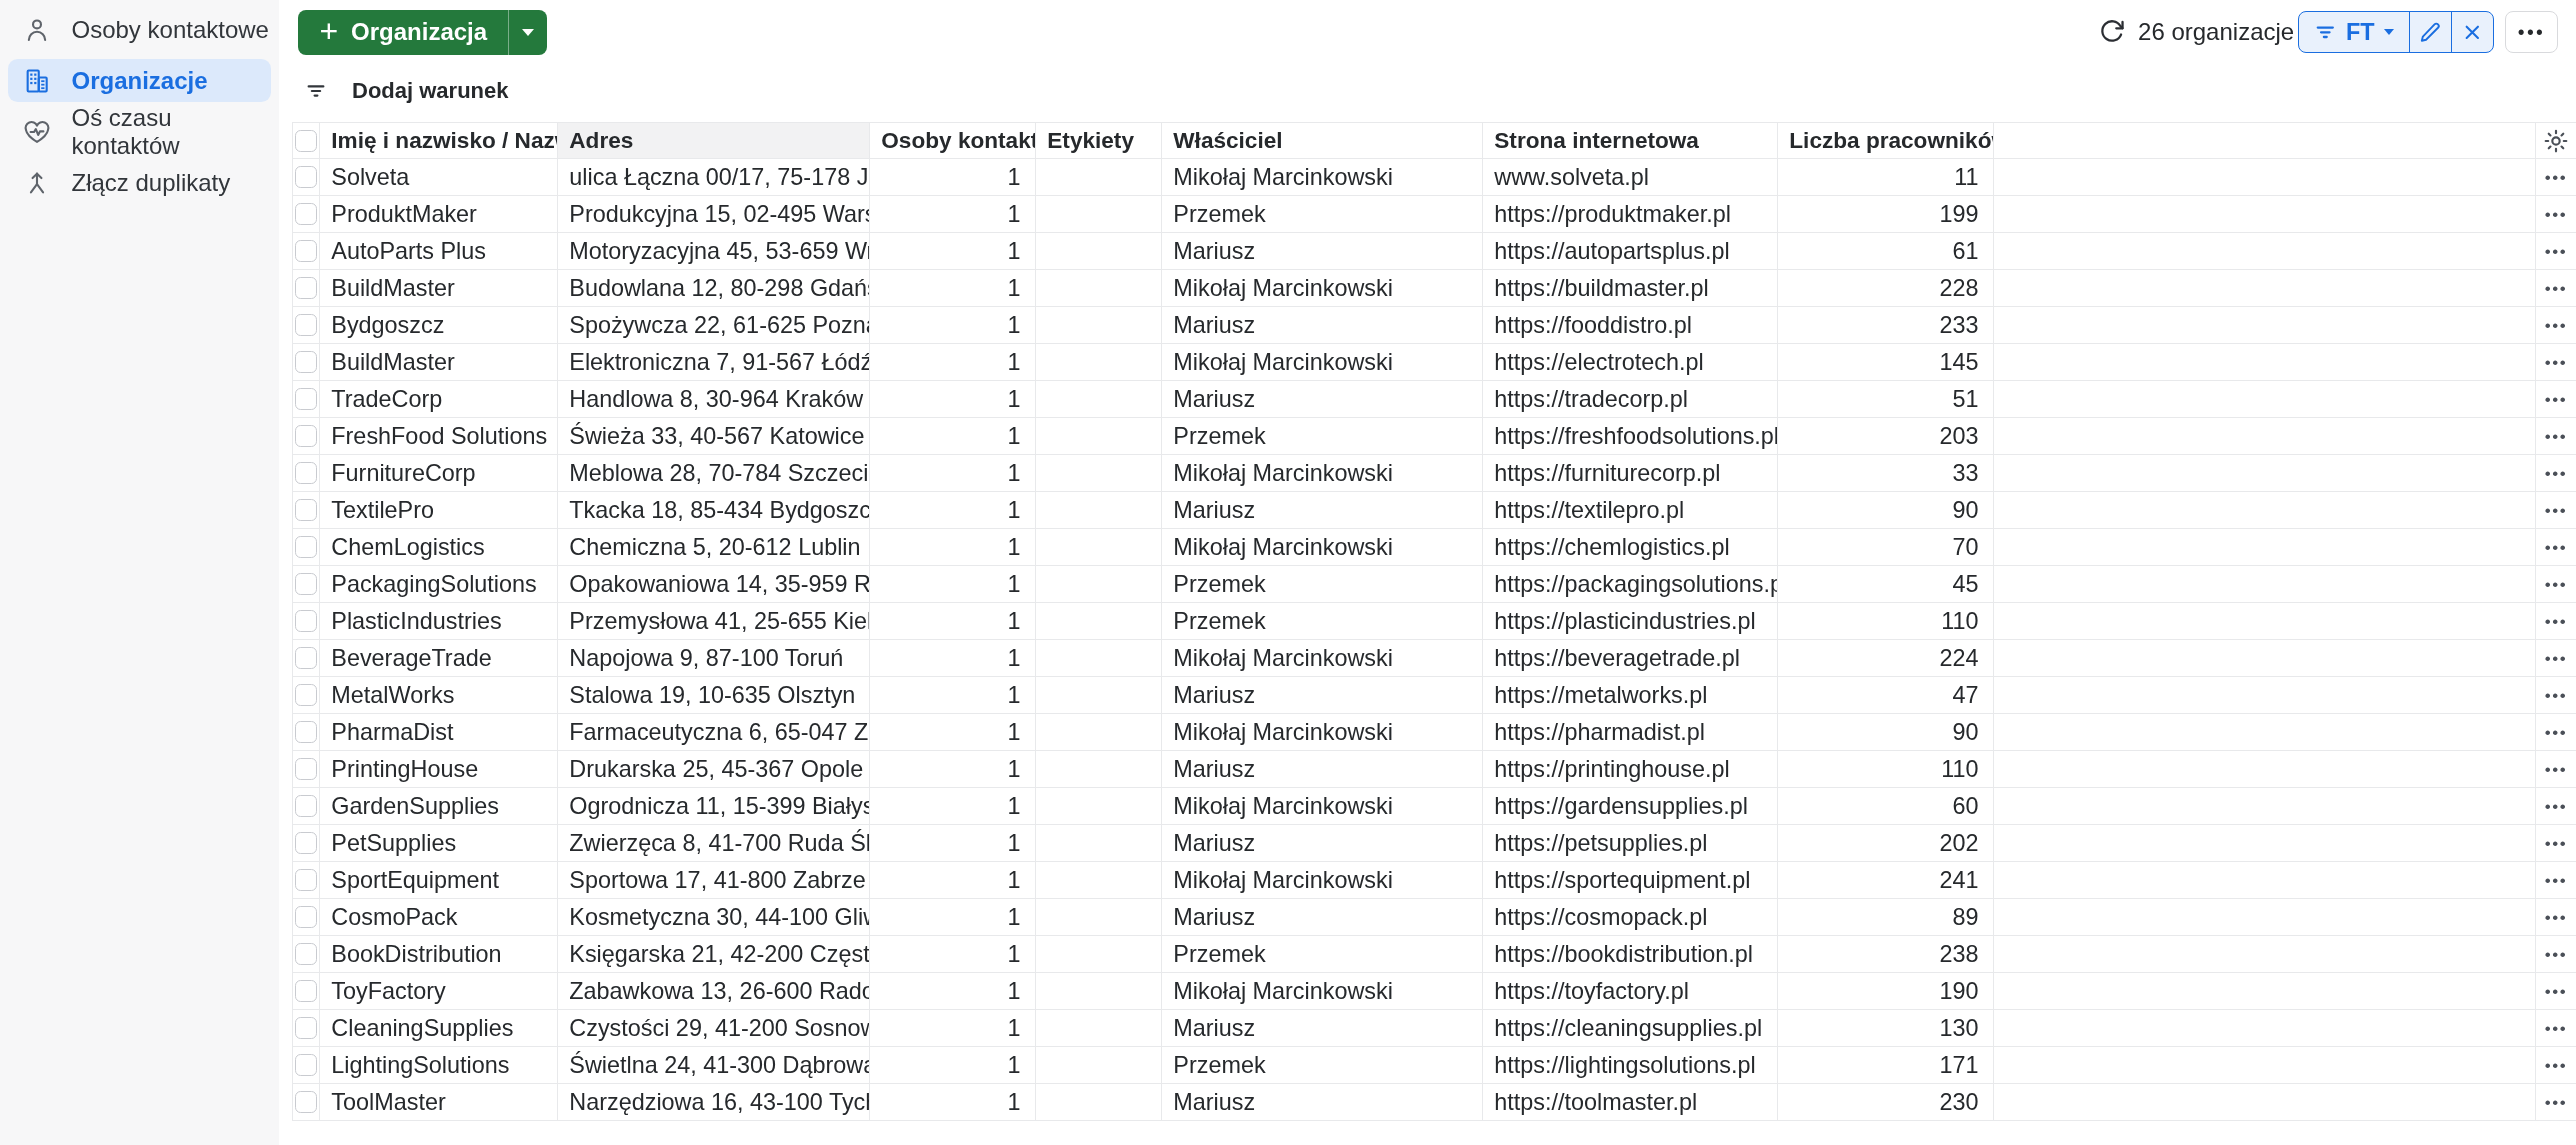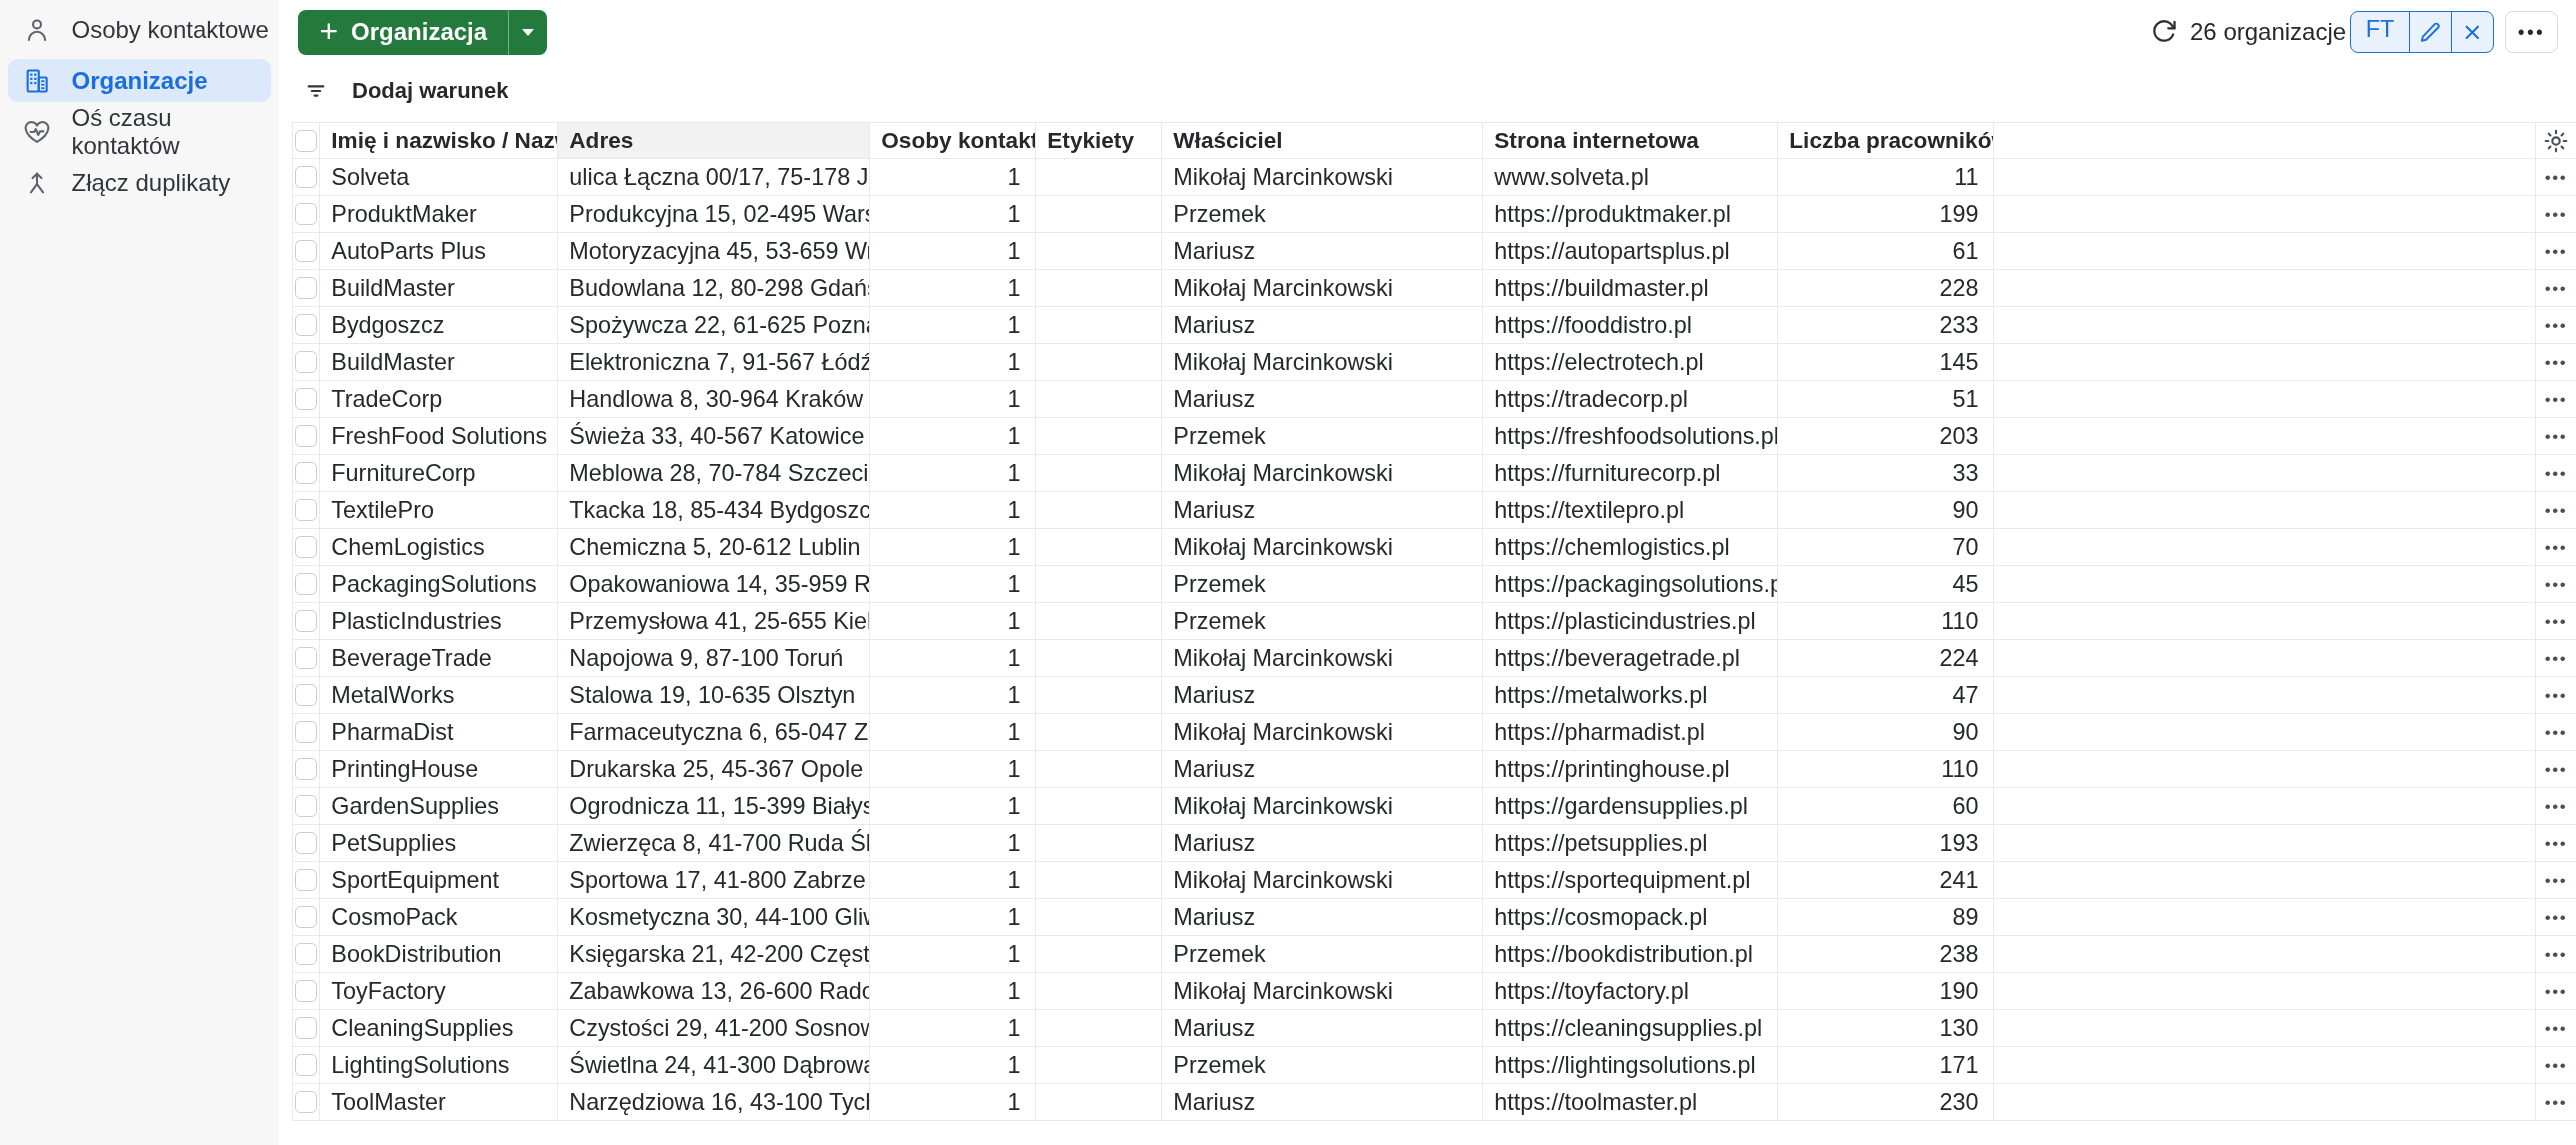--- a/index.html
+++ b/index.html
@@ -49,21 +49,21 @@
     display:flex;align-items:center;justify-content:center;
   }
   .caret{width:0;height:0;border-left:6.5px solid transparent;border-right:6.5px solid transparent;border-top:7.3px solid #fff;}
   .caret.blue{border-top-color:var(--blue);border-left-width:5.6px;border-right-width:5.6px;border-top-width:6.5px;}
   .toolbar-spacer{flex:1;}
   .refresh-btn{background:none;border:none;padding:0;width:34px;height:34px;color:#2b2e33;margin-right:9.7px;display:flex;align-items:center;justify-content:center;}
   .refresh-btn svg{width:27.4px;height:27.4px;}
   .count{font-size:24px;margin-right:4px;white-space:nowrap;}
   .seg{display:flex;height:42px;border:1.6px solid var(--blue);background:var(--blue-bg);border-radius:8px;overflow:hidden;}
   .seg button{background:transparent;border:none;color:var(--blue);display:flex;align-items:center;justify-content:center;padding:0;}
-  .seg .s1{gap:9.7px;padding:0 14.5px;font-size:23.4px;font-weight:400;flex-direction:column;}
+  .seg .s1{gap:9.7px;padding:0 14.5px;font-size:23.4px;font-weight:700;}
   .seg .s2,.seg .s3{width:42px;border-left:1.6px solid var(--blue);}
   .seg svg{width:22.6px;height:22.6px;}
   .more-btn{
     margin-left:11.3px;width:53px;height:42px;background:#fff;border:1.6px solid #D9DADD;border-radius:8px;
     display:flex;align-items:center;justify-content:center;
     font-size:19.4px;letter-spacing:2.4px;color:#26292C;
   }
   .add-condition{
     display:flex;align-items:center;gap:25px;margin:24px 0 0 26px;height:24px;
     background:none;border:none;padding:0;font-size:22px;font-weight:700;color:var(--text);
@@ -568,21 +568,21 @@
       <div class="trow">
         <div class="cell col-check">
           <span class="checkbox"></span>
         </div>
         <div class="cell col-name">PetSupplies</div>
         <div class="cell col-address">Zwierzęca 8, 41-700 Ruda Śląska</div>
         <div class="cell col-contacts num">1</div>
         <div class="cell col-labels"></div>
         <div class="cell col-owner">Mariusz</div>
         <div class="cell col-website">https://petsupplies.pl</div>
-        <div class="cell col-employees num">193</div>
+        <div class="cell col-employees num">202</div>
         <div class="cell col-fill"></div>
         <div class="cell col-actions">
           <button class="row-more">
             <span>•••</span>
           </button>
         </div>
       </div>
 
       <div class="trow">
         <div class="cell col-check">

